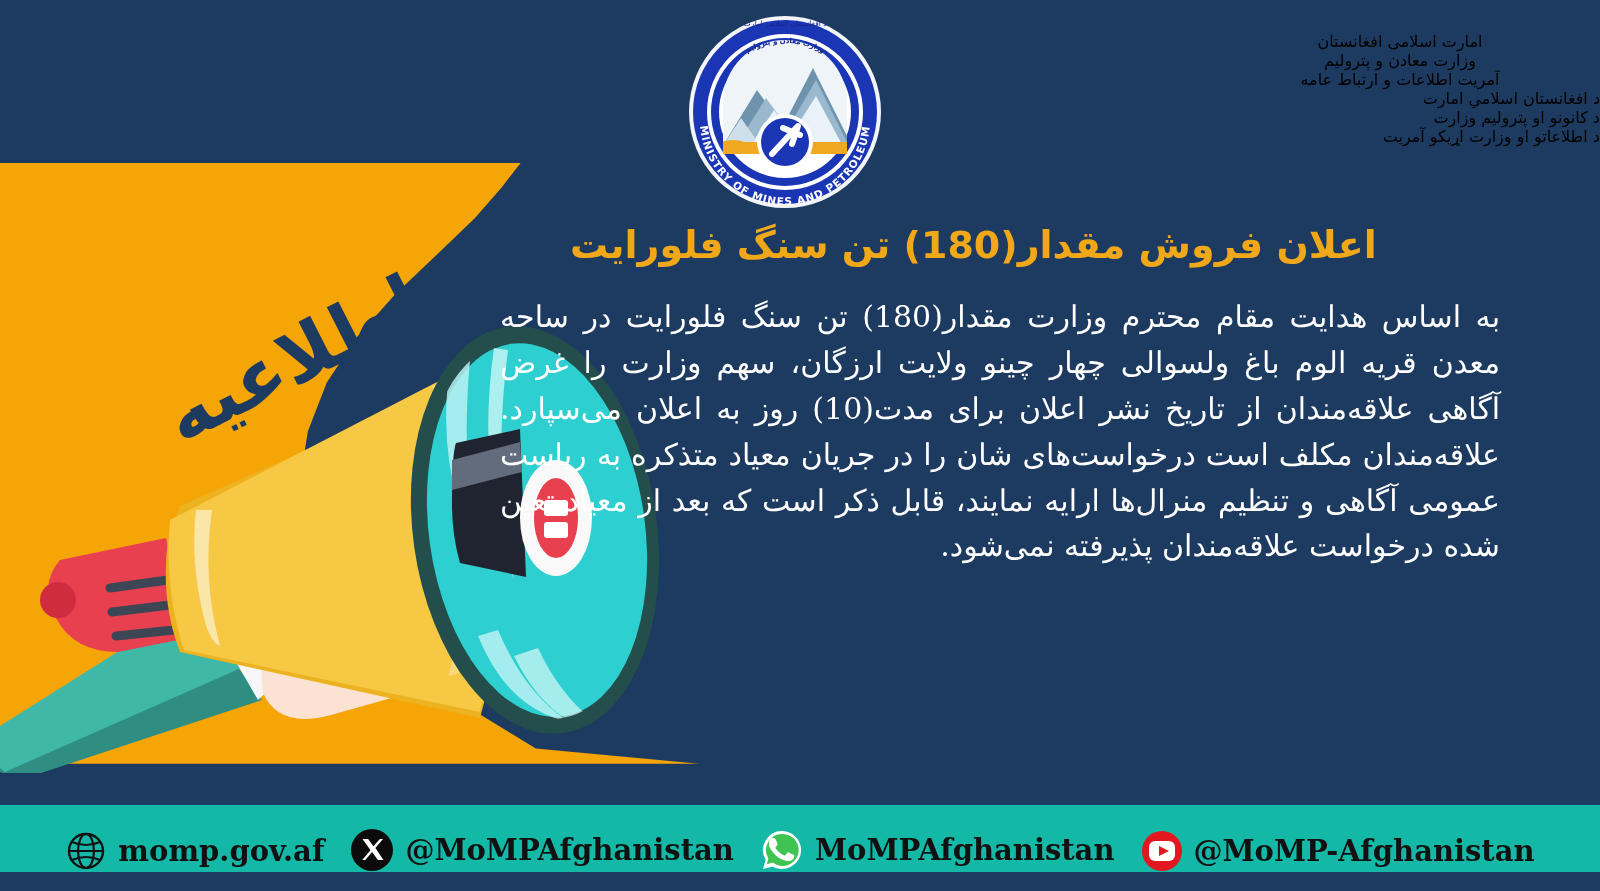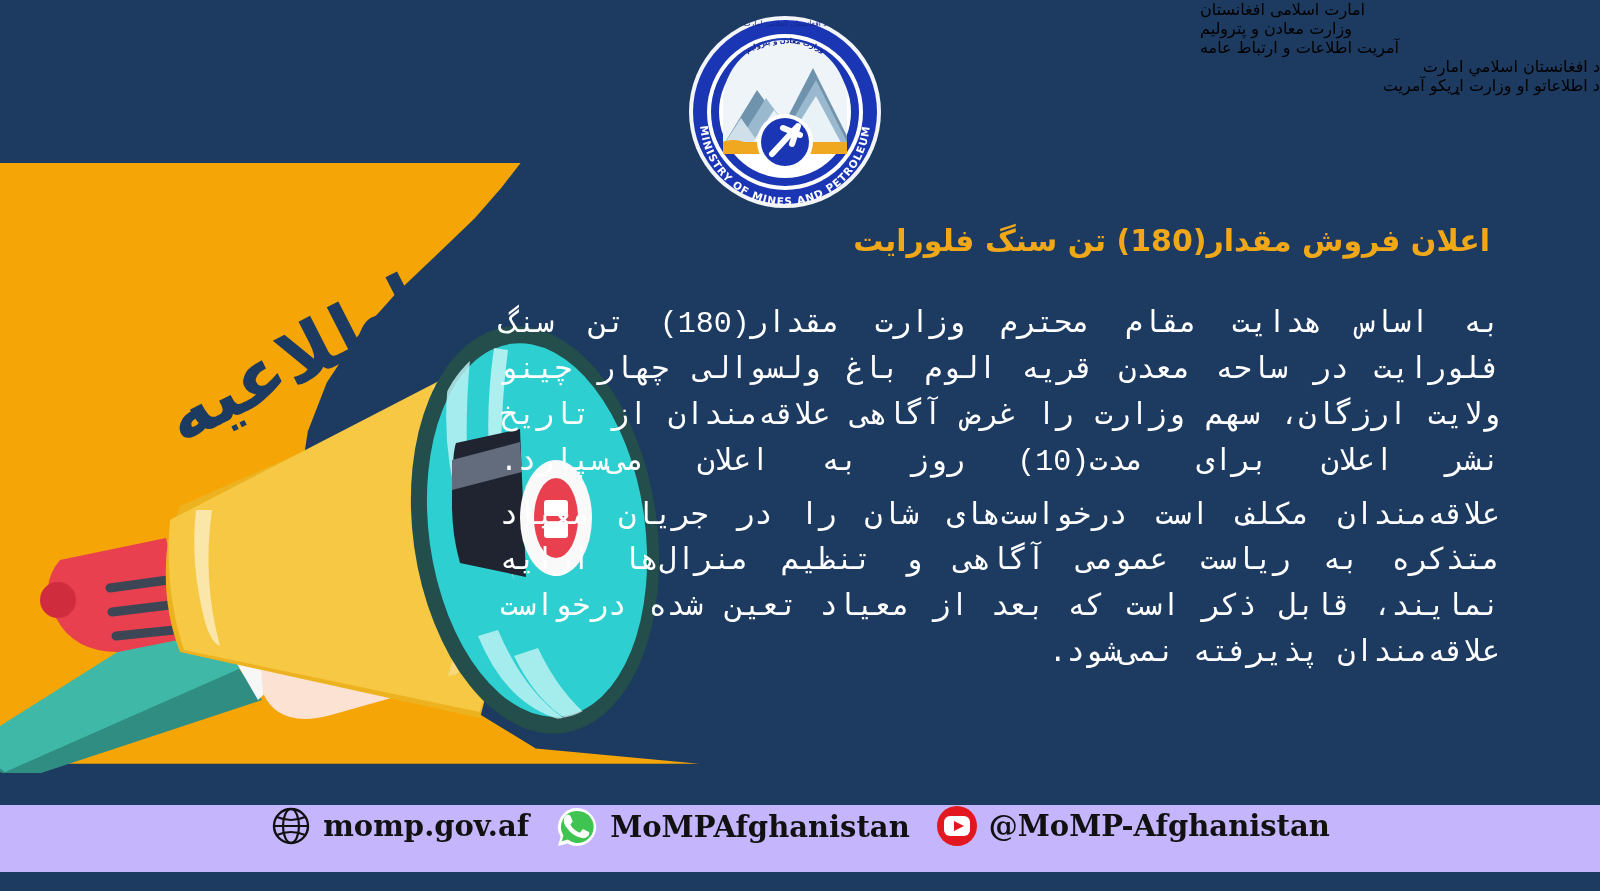--- a/index.html
+++ b/index.html
@@ -34,43 +34,43 @@
   }
 
   
   .header {
     position: absolute;
     left: 0; top: 0;
     width: 1600px;
     height: 163px;
     z-index: 6;
   }
-  .hdr-dari { right: 944px; text-align: left; width: 400px; }
+  .hdr-dari { right: 944px; text-align: center; width: 400px; margin-top: 32px; }
   .hdr-pashto { left: 630px; text-align: right; width: 420px; }
   .hdr-dari .ln, .hdr-pashto .ln { display: block; white-space: nowrap; }
 
   
   .emblem-wrap {
     position: absolute;
     left: 672px;
     top: 2px;
     width: 226px;
     height: 210px;
     z-index: 7;
   }
 
   
   .main-title {
     position: absolute;
     right: 110px;
     top: 223px;
     width: 920px;
-    text-align: right;
+    text-align: left;
     color: #f0a818;
-    font-size: 30px;
+    font-size: 38px;
     font-weight: bold;
     direction: rtl;
     z-index: 6;
     white-space: nowrap;
   }
 
   
   .body-text {
     position: absolute;
     right: 100px;
@@ -78,36 +78,36 @@
     width: 1000px;
     color: #ffffff;
     font-size: 30px;
     line-height: 1.53;
     direction: rtl;
     text-align: justify;
     text-align-last: justify;
     z-index: 6;
     font-family: "DejaVu Serif", "Liberation Serif", serif;
   }
-  .body-text p { margin: 8px 0 0 0; font-family: Liberation Mono, monospace; }
+  .body-text p { margin: 0 0 0 0; }
   .body-text .last { text-align-last: right; }
 
   
   .footer-navy-top {
     position: absolute; left: 0; top: 773px; width: 1600px; height: 32px;
     background: #1d3a60; z-index: 8;
   }
   .footer-bar {
     position: absolute;
     left: 0; top: 805px;
     width: 1600px; height: 67px;
-    background: #c4b5fd;
+    background: #14b8a6;
     z-index: 9;
     display: flex;
-    align-items: flex-start;
+    align-items: flex-end;
     justify-content: center;
     gap: 26px;
     direction: ltr;
   }
   .footer-navy-bottom {
     position: absolute; left: 0; top: 872px; width: 1600px; height: 19px;
     background: #1d3a60; z-index: 9;
   }
   .social {
     display: flex;
@@ -229,20 +229,21 @@
   <div class="header">
 
     <div class="hdr-dari">
       <span class="ln">امارت اسلامی افغانستان</span>
       <span class="ln">وزارت معادن و پترولیم</span>
       <span class="ln">آمریت اطلاعات و ارتباط عامه</span>
     </div>
 
     <div class="hdr-pashto">
       <span class="ln">د افغانستان اسلامي امارت</span>
+      <span class="ln">د کانونو او پترولیم وزارت</span>
       <span class="ln">د اطلاعاتو او وزارت اړیکو آمریت</span>
     </div>
 
     <div class="emblem-wrap">
       <svg viewBox="0 0 226 210" width="226" height="210" xmlns="http://www.w3.org/2000/svg">
         <defs>
           <clipPath id="domeClip">
               <path d="M113 38 a62 62 0 0 1 62 62 v52 h-124 v-52 a62 62 0 0 1 62 -62 z"></path>
             </clipPath>
           <path id="arcTop" d="M 36 118 a 77 77 0 0 1 154 0"></path>
@@ -295,20 +296,27 @@
       <svg class="ic" width="42" height="42" viewBox="0 0 42 42">
         <circle cx="21" cy="21" r="17" fill="none" stroke="#111" stroke-width="2.4"></circle>
         <ellipse cx="21" cy="21" rx="8" ry="17" fill="none" stroke="#111" stroke-width="2.2"></ellipse>
         <line x1="4" y1="21" x2="38" y2="21" stroke="#111" stroke-width="2.2"></line>
         <path d="M7 12 q14 6 28 0" fill="none" stroke="#111" stroke-width="2.2"></path>
         <path d="M7 30 q14 -6 28 0" fill="none" stroke="#111" stroke-width="2.2"></path>
       </svg>
       <span class="label bold">momp.gov.af</span>
     </div>
 
+    <div class="social">
+      <svg class="ic" width="44" height="44" viewBox="0 0 44 44">
+        <circle cx="22" cy="22" r="21" fill="#0b0b0b"></circle>
+        <path d="M12.5 11 h5.6 l5.3 7.3 L29.9 11 h3.1 l-7.6 9 8.1 12 h-5.6 l-5.8 -8 -6.8 8 h-3.1 l8.3 -9.8 Z" fill="#ffffff"></path>
+      </svg>
+      <span class="label">@MoMPAfghanistan</span>
+    </div>
 
     <div class="social">
       <svg class="ic" width="44" height="44" viewBox="0 0 44 44">
         <path d="M22 3 a19 19 0 0 0 -16.3 28.8 L3 41 l9.5 -2.6 A19 19 0 1 0 22 3 Z" fill="#ffffff"></path>
         <path d="M22 6 a16 16 0 0 0 -13.6 24.4 l-1.6 5.8 6 -1.6 A16 16 0 1 0 22 6 Z" fill="#3fc351"></path>
         <path d="M16.6 14.2 c-.5 -1.1 -1 -1.1 -1.5 -1.1 h-1.2 c-.4 0 -1.1 .2 -1.7 .8
                  c-.6 .6 -2.2 2.1 -2.2 5.2 s2.3 6.1 2.6 6.5 c.3 .4 4.4 7 10.9 9.6
                  c5.4 2.1 6.5 1.7 7.7 1.6 c1.2 -.1 3.8 -1.5 4.3 -3 c.5 -1.5 .5 -2.7 .4 -3
                  c-.2 -.3 -.6 -.4 -1.2 -.7 c-.6 -.3 -3.8 -1.9 -4.4 -2.1 c-.6 -.2 -1 -.3 -1.4 .3
                  c-.4 .6 -1.6 2.1 -2 2.5 c-.4 .4 -.7 .5 -1.3 .2 c-.6 -.3 -2.7 -1 -5.1 -3.2

